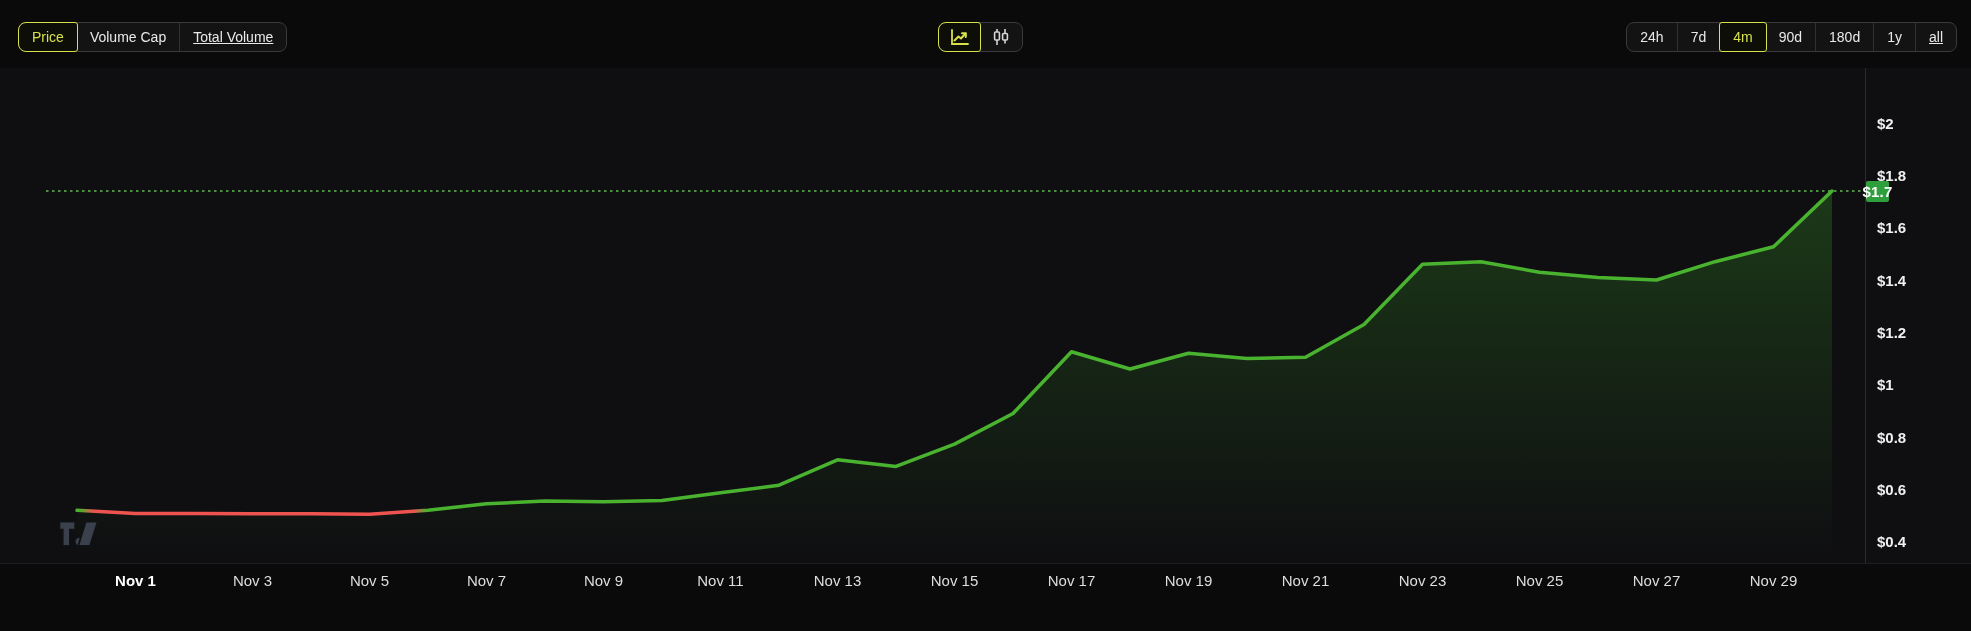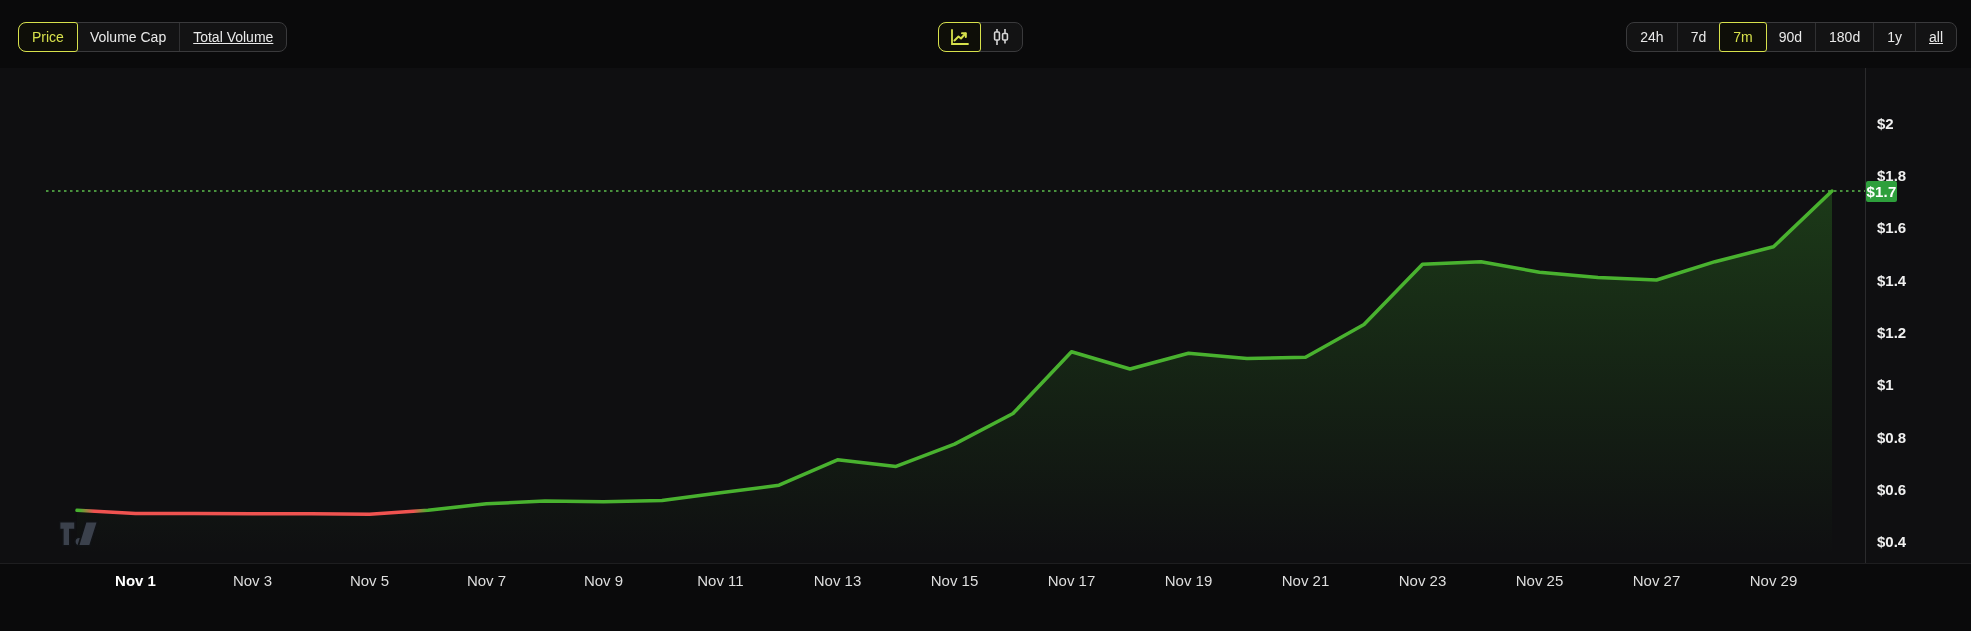--- a/index.html
+++ b/index.html
@@ -30,21 +30,21 @@
   .seg.active{
     border:1px solid var(--lime); margin:-1px; border-radius:3px;
     color:var(--lime); background:#0e0e08; z-index:2; position:relative;
   }
   .seg:first-child.active{ border-radius:8px 3px 3px 8px; }
   .seg.icon-seg{ padding:0 11px; }
   .seg.icon-seg svg{ display:block; }
   
   #chart-svg{ position:absolute; left:0; top:0; }
   #price-badge{
-    position:absolute; left:1866px; width:31px; height:21px;
+    position:absolute; left:1866px; width:23px; height:21px;
     background:#2e9f3c; color:#ffffff; font-size:15px; font-weight:bold;
     display:flex; align-items:center; justify-content:center;
     border-radius:2px; z-index:3; letter-spacing:.2px;
   }
   #tv-logo{ position:absolute; left:58px; top:519px; cursor:pointer; }
 </style>
 </head>
 <body>
 
 <svg id="chart-svg" width="1971" height="631">
@@ -125,21 +125,21 @@
           <line x1="14" y1="12" x2="14" y2="15.5"></line>
         </g>
       </svg>
     </span>
   </div>
 </div>
 
 <div class="seg-group right">
   <div class="seg">24h</div>
   <div class="seg">7d</div>
-  <div class="seg active">7m</div>
+  <div class="seg active">4m</div>
   <div class="seg">90d</div>
   <div class="seg">180d</div>
   <div class="seg">1y</div>
   <div class="seg">all</div>
 </div>
 
 <div id="tv-logo">
   <svg width="48" height="30" viewBox="0 0 38 24">
     <g fill="#3b414c" stroke="#101215" stroke-width="1.4">
       <path d="M1 2 h12.5 v6.5 h-4.2 v13 H3.6 v-13 H1 z"></path>

